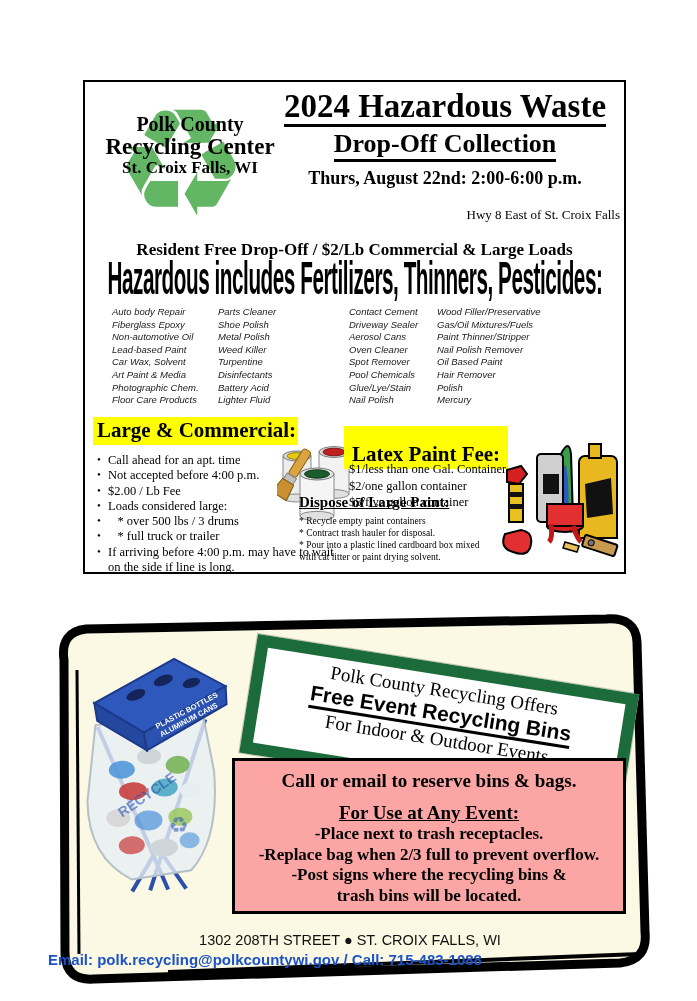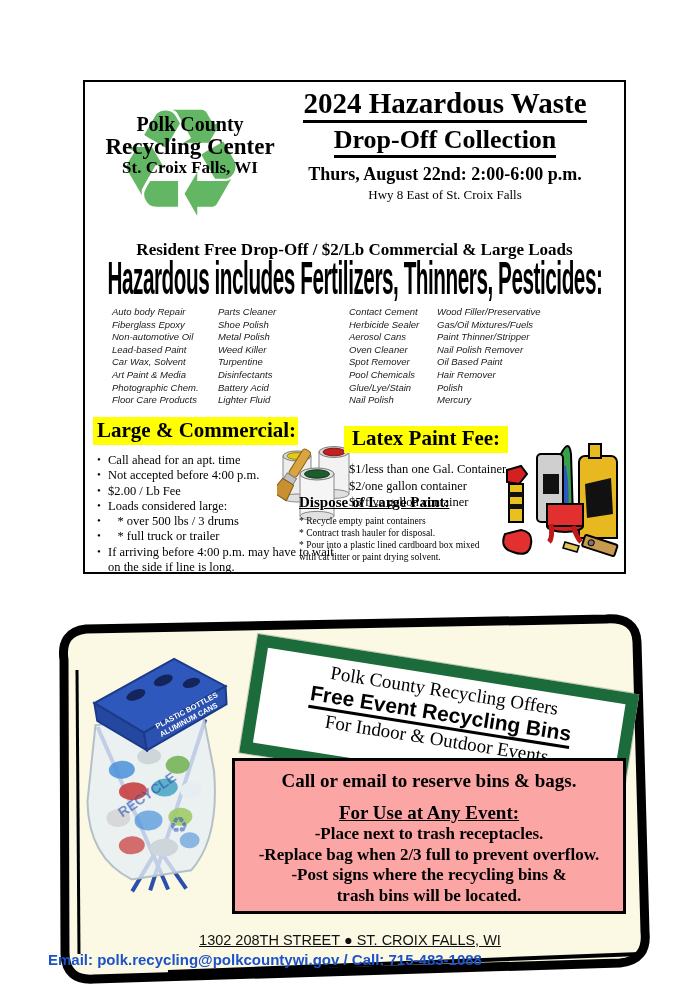--- a/index.html
+++ b/index.html
@@ -11,47 +11,47 @@
           border:2px solid #000;background:#fff;}
   .hz-logo{position:absolute;left:-2px;top:6px;width:196px;height:160px;
            font-family:"DejaVu Sans",sans-serif;font-size:150px;line-height:150px;
            color:#63b663;text-align:center;}
   .hz-org{position:absolute;left:0;top:32px;width:210px;text-align:center;
           font-weight:bold;line-height:1.05;font-family:Liberation Serif, serif;}
   .hz-org .l1{font-size:20px;}
   .hz-org .l2{font-size:23px;}
   .hz-org .l3{font-size:17px;}
   .hz-head-right{position:absolute;left:185px;top:6px;width:350px;text-align:center;}
-  .hz-title1{font-size:29px;font-weight:bold;display:inline-block;
+  .hz-title1{font-size:33px;font-weight:bold;display:inline-block;
              border-bottom:3px solid #000;line-height:1.1;}
   .hz-title2{font-size:26px;font-weight:bold;display:inline-block;
              border-bottom:3px solid #000;line-height:1.15;margin-top:2px;}
   .hz-when{font-size:18px;font-weight:bold;margin-top:6px;}
-  .hz-where{font-size:13px;margin-top:2px;}
+  .hz-where{font-size:13px;margin-top:18px;text-align:right;}
   .hz-contact{font-size:13px;margin-top:1px;}
   .hz-feeline{position:absolute;left:0;top:158px;width:100%;text-align:center;
               font-size:17px;font-weight:bold;}
   .hz-headline-wrap{position:absolute;left:0;top:172px;width:100%;height:48px;
                     display:flex;justify-content:center;align-items:center;overflow:visible;}
   .hz-headline{font-family:"Liberation Sans",sans-serif;font-weight:bold;font-size:46px;
                letter-spacing:-1px;white-space:nowrap;transform:scaleX(0.45);}
   .hz-col{position:absolute;top:224px;font-family:"Liberation Sans",sans-serif;
           font-style:italic;font-size:9.5px;line-height:12.6px;color:#1a1a1a;}
   .hz-col1{left:27px;} .hz-col2{left:133px;} .hz-col3{left:208px;}
   .hz-col4{left:264px;} .hz-col5{left:352px;}
   .no-spray{position:absolute;left:421px;top:307px;width:118px;background:#000;color:#fff;
             font-family:"Liberation Sans",sans-serif;font-weight:bold;font-size:11.5px;
             text-align:center;line-height:1.2;padding:4px 2px;}
   .lc-head{position:absolute;left:8px;top:335px;background:#ffff00;
            font-size:21px;font-weight:bold;padding:1px 2px 2px 4px;}
   .lc-list{position:absolute;left:10px;top:371px;width:240px;}
   .lc-list .li{position:relative;padding-left:13px;font-size:12.5px;line-height:1.22;}
   .lc-list .li::before{content:"\2022";position:absolute;left:2px;top:0;font-size:11px;}
   .latex-head{position:absolute;left:259px;top:344px;background:#ffff00;
-              font-size:21px;font-weight:bold;padding:0 8px 2px 8px;}
+              font-size:21px;font-weight:bold;padding:16px 8px 2px 8px;}
   .latex-fees{position:absolute;left:264px;top:379px;font-size:12.5px;line-height:1.32;}
   .dispose-head{position:absolute;left:214px;top:412px;font-size:15px;font-weight:bold;
                 text-decoration:underline;}
   .dispose-list{position:absolute;left:214px;top:433px;width:188px;font-size:9.5px;line-height:1.28;}
   .paint-cans{position:absolute;left:192px;top:346px;}
   .chem-art{position:absolute;left:414px;top:344px;}
 
   
   .event{position:absolute;left:48px;top:612px;width:604px;height:373px;}
   .event .frame-svg{position:absolute;left:0;top:0;width:604px;height:373px;}
@@ -63,21 +63,21 @@
   .banner .b1{font-size:19px;margin-top:4px;}
   .banner .b2{font-family:"Liberation Sans",sans-serif;font-weight:bold;font-size:21px;
               display:inline-block;border-bottom:3px solid #000;line-height:1.15;}
   .banner .b3{font-size:19px;}
   .tan-box{position:absolute;left:184px;top:146px;width:388px;height:150px;
            background:#fca5a5;border:3px solid #000;text-align:center;color:#000;}
   .tan-box .t1{font-weight:bold;font-size:19px;margin-top:9px;}
   .tan-box .t2{font-weight:bold;font-size:19px;text-decoration:underline;margin-top:10px;}
   .tan-box .ti{font-weight:bold;font-size:17px;line-height:1.22;}
   .ev-address{position:absolute;left:0;top:320px;width:100%;text-align:center;
-              font-family:"Liberation Sans",sans-serif;font-size:14.5px;color:#111;text-decoration:underline;}
+              font-family:"Liberation Sans",sans-serif;font-size:14.5px;color:#111;}
   .ev-email{position:absolute;left:0;top:339px;width:100%;
             font-family:"Liberation Sans",sans-serif;font-weight:bold;font-size:15px;color:#1d53c8;}
 </style>
 </head>
 <body>
 
 <div class="page">
 
   <div class="hazmat">
 
@@ -120,21 +120,21 @@
         <div>Metal Polish</div>
         <div>Weed Killer</div>
         <div>Turpentine</div>
         <div>Disinfectants</div>
         <div>Battery Acid</div>
         <div>Lighter Fluid</div>
       </div>
     <div class="hz-col hz-col4">
 
     <div>Contact Cement</div>
-        <div>Herbicide Sealer</div>
+        <div>Driveway Sealer</div>
         <div>Aerosol Cans</div>
         <div>Oven Cleaner</div>
         <div>Spot Remover</div>
         <div>Pool Chemicals</div>
         <div>Glue/Lye/Stain</div>
         <div>Nail Polish</div>
       </div>
     <div class="hz-col hz-col5">
 
     <div>Wood Filler/Preservative</div>

